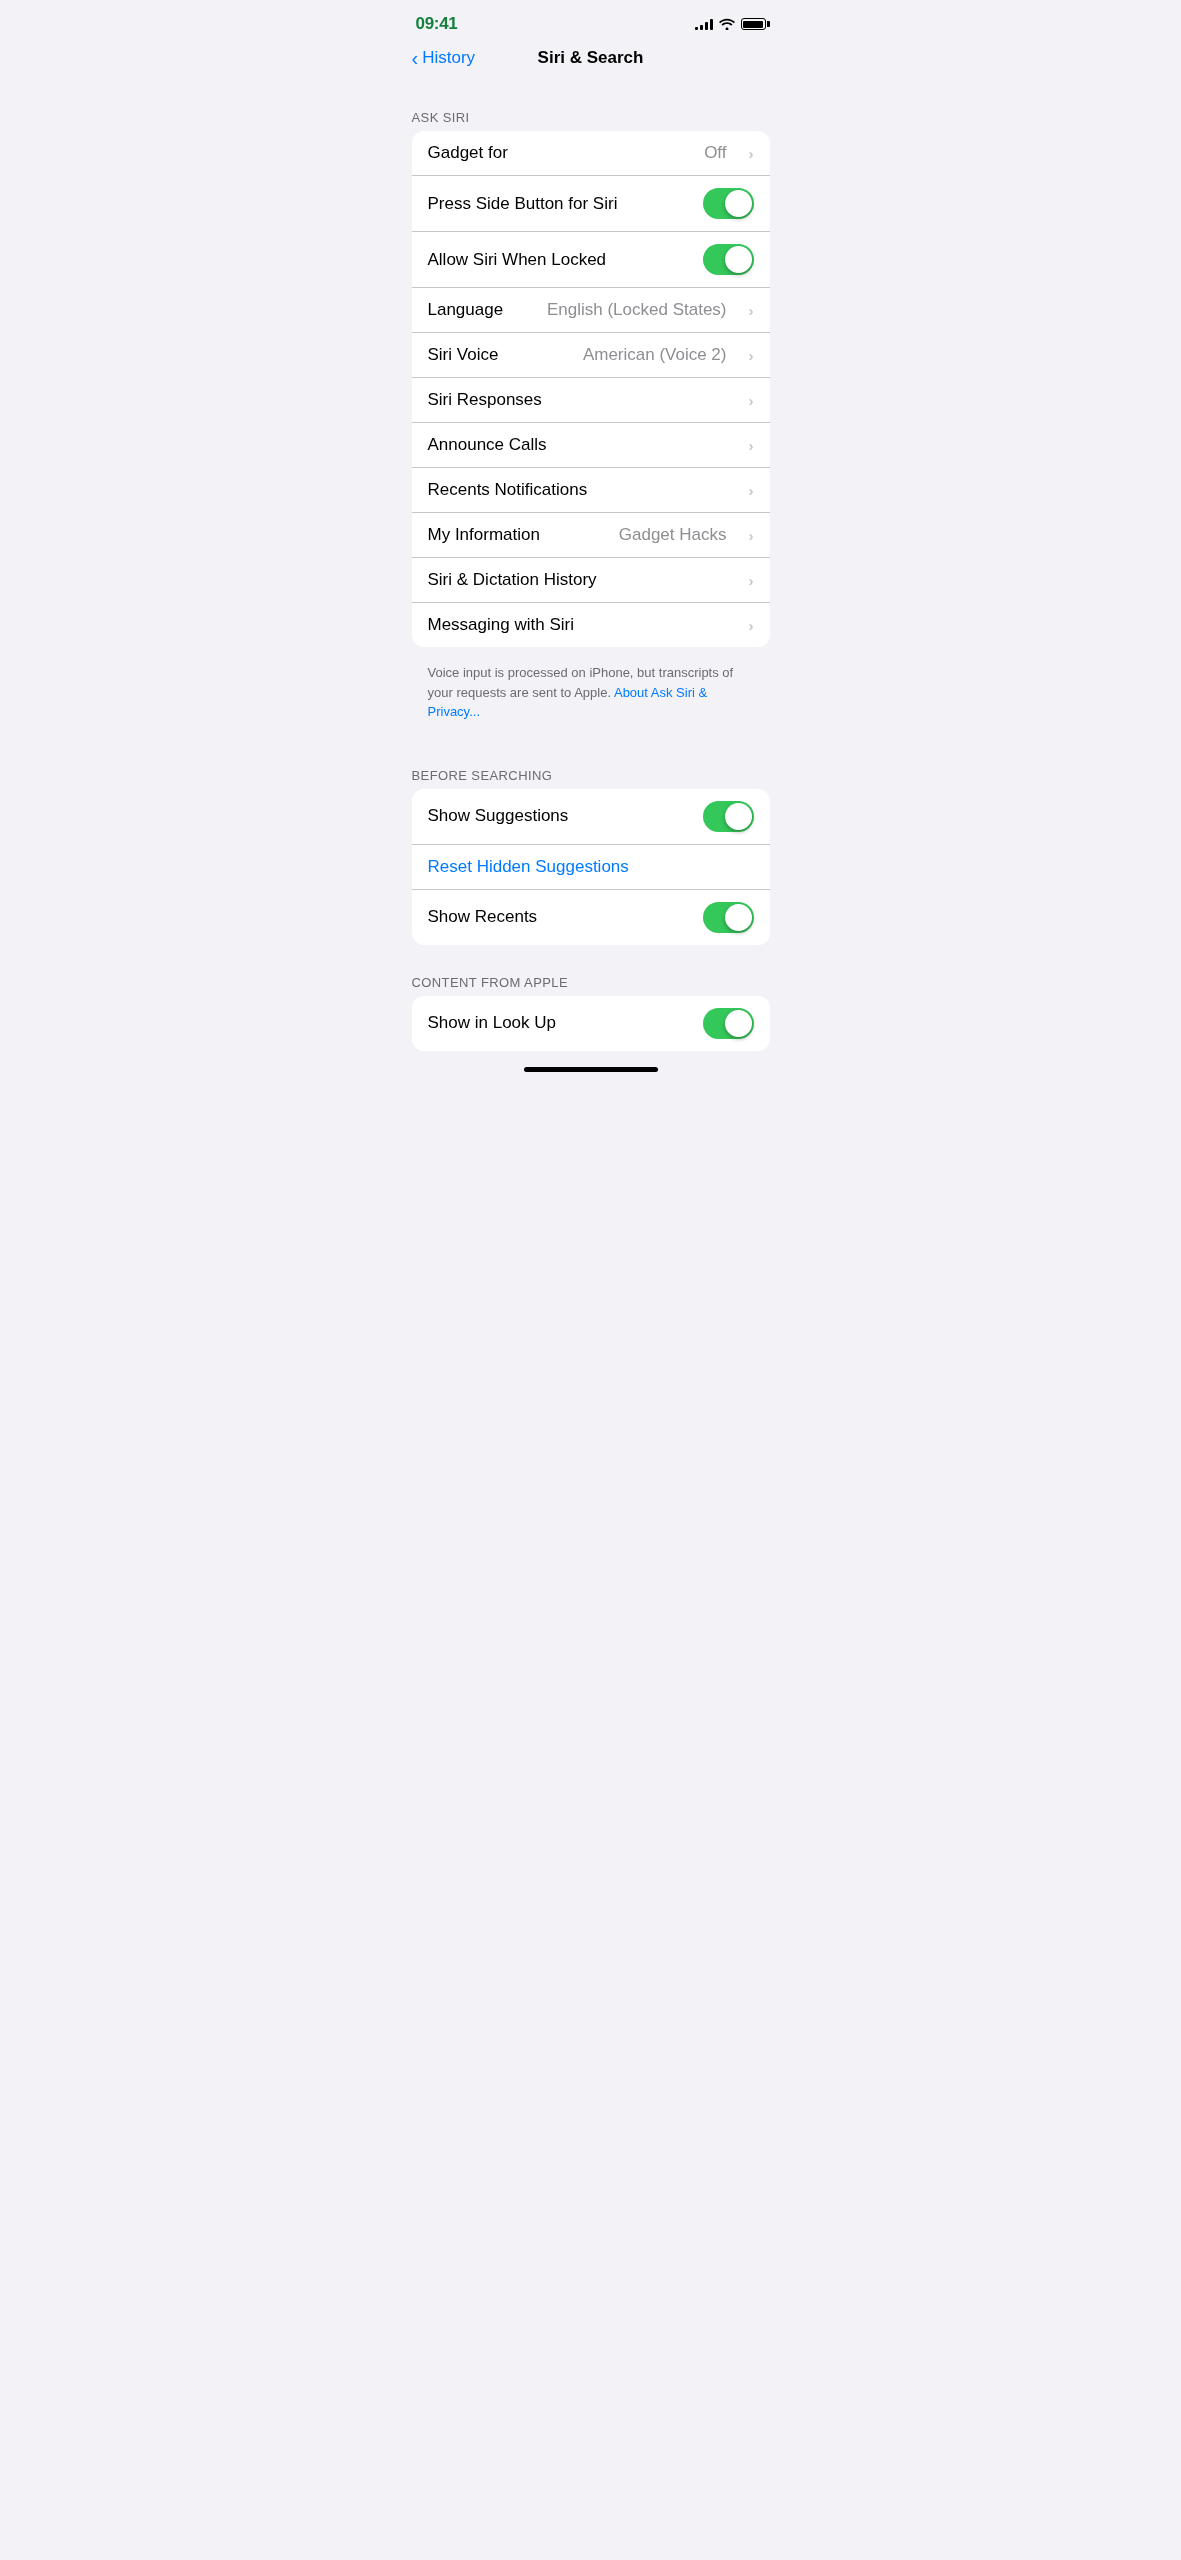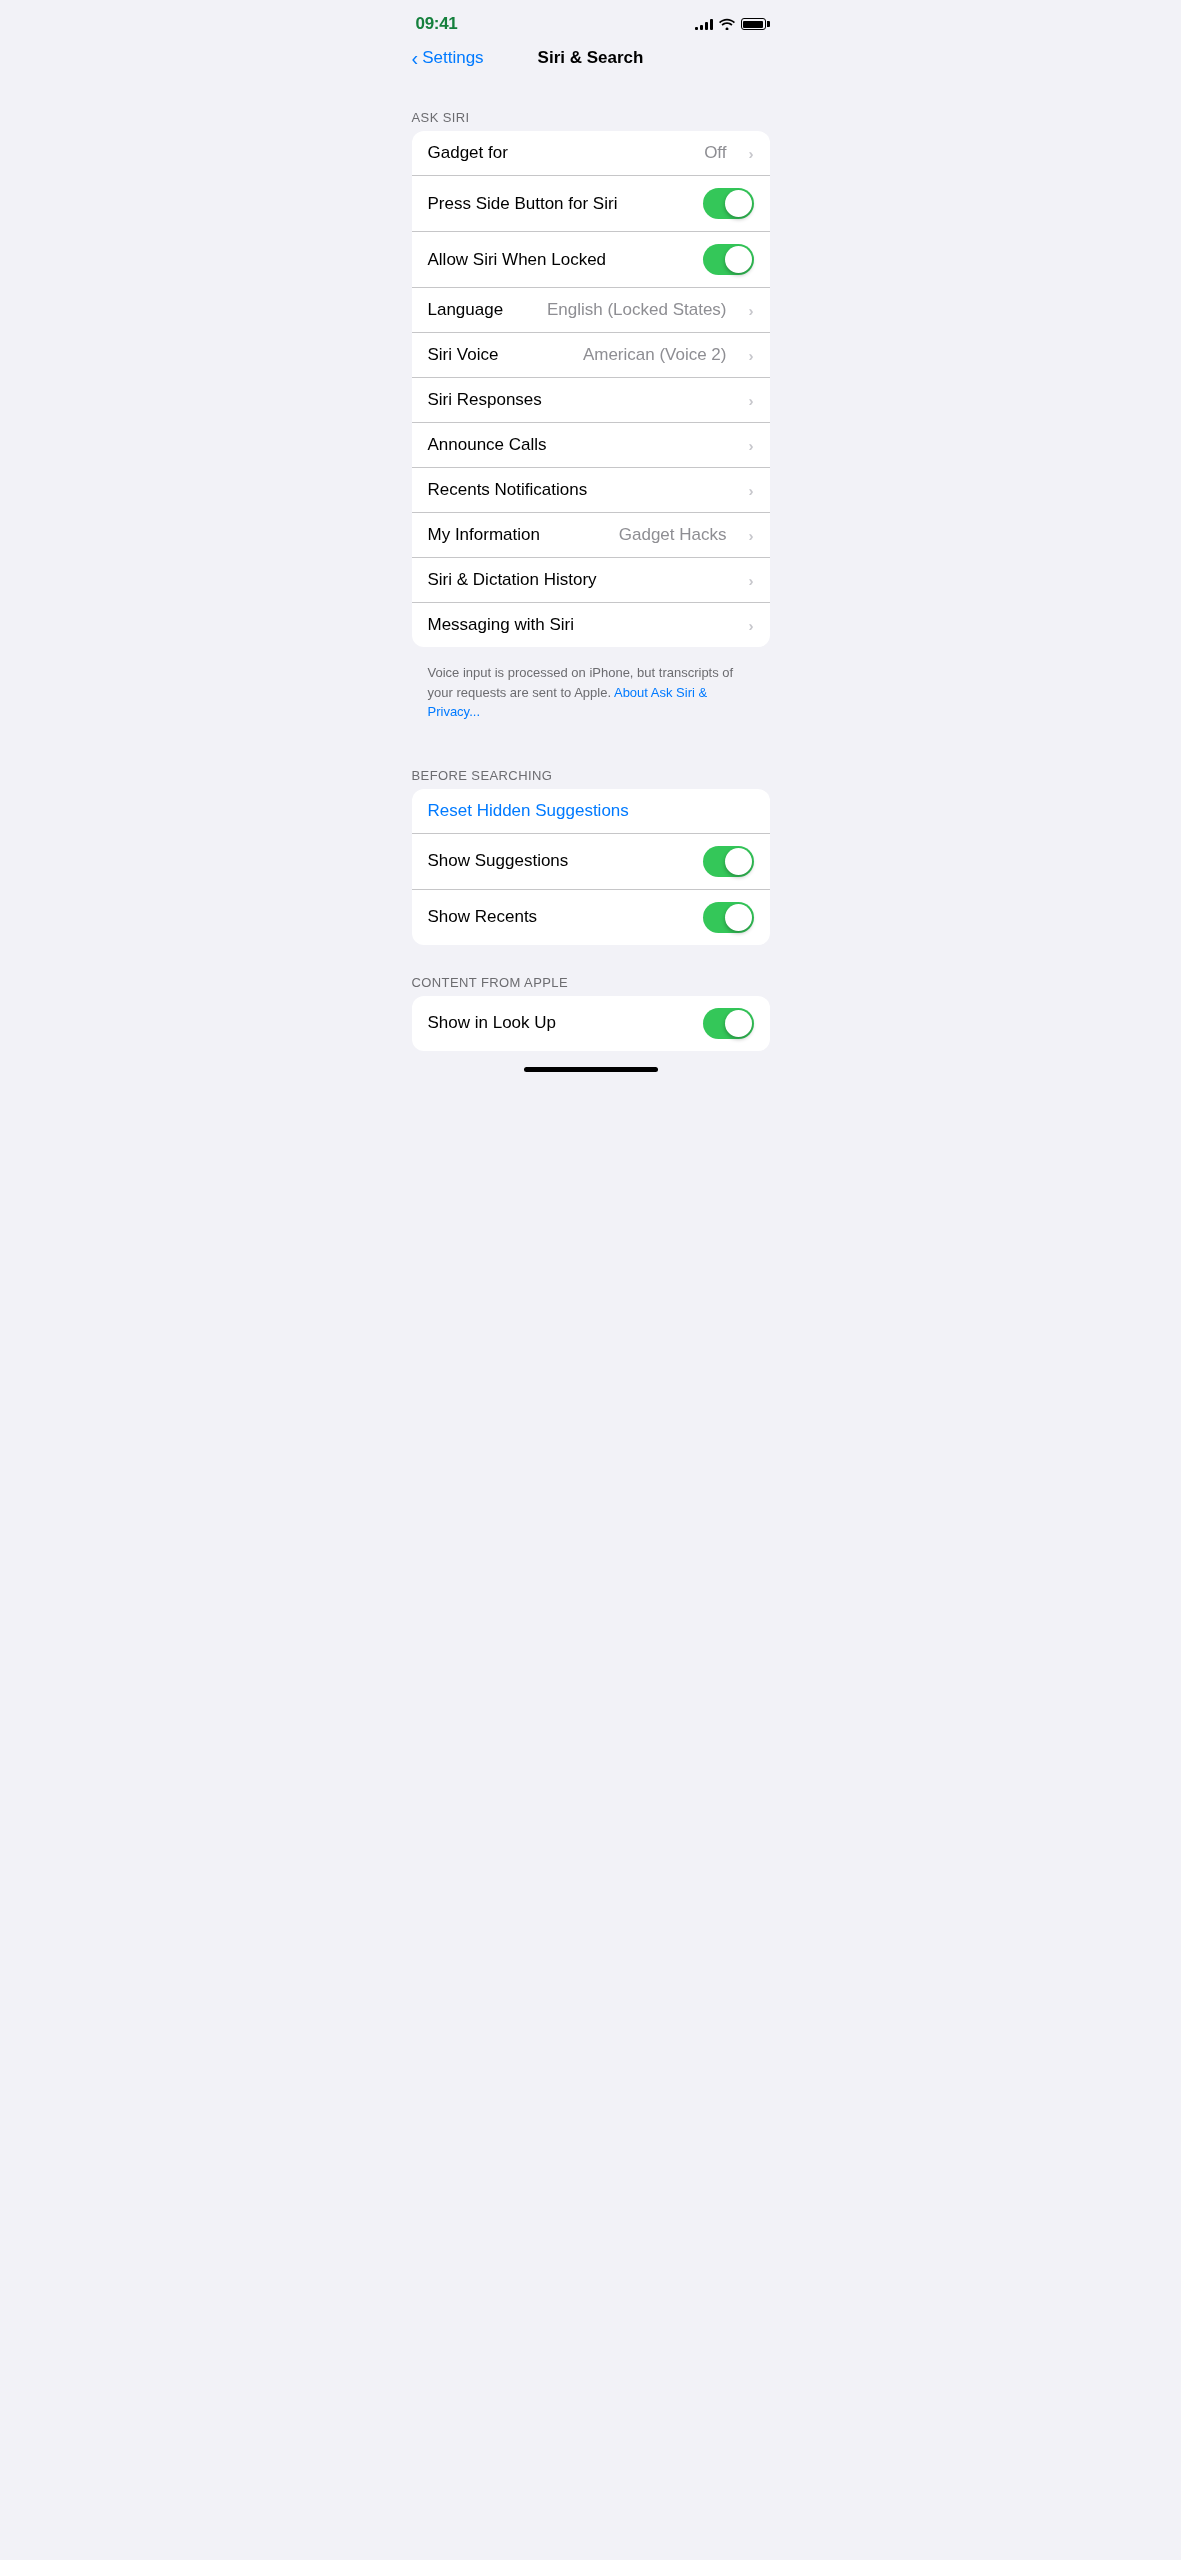--- a/index.html
+++ b/index.html
@@ -241,21 +241,21 @@
     </svg>
     <div class="battery-icon">
       <div class="battery-fill"></div>
     </div>
   </div>
 </div>
 
 <div class="nav-bar">
   <div class="nav-back">
     <span class="nav-back-chevron">‹</span>
-    <span>Settings</span>
+    <span>History</span>
   </div>
   <span class="nav-title">Siri &amp; Search</span>
 </div>
 
 <div class="section-label">ASK SIRI</div>
 <div class="settings-group">
 
   <div class="settings-row">
     <span class="row-label">Gadget for</span>
     <span class="row-value">Off</span>
@@ -323,28 +323,28 @@
 
 <div class="footer-note">
   <span>Voice input is processed on iPhone, but transcripts of your requests are sent to Apple.</span>
   <a href="#">About Ask Siri &amp; Privacy...</a>
 </div>
 
 <div class="section-label">BEFORE SEARCHING</div>
 <div class="settings-group">
 
   <div class="settings-row">
+    <span class="row-label">Show Suggestions</span>
+    <div class="toggle on">
+      <div class="toggle-knob"></div>
+    </div>
+  </div>
+
+  <div class="settings-row">
     <span class="row-label link-row">Reset Hidden Suggestions</span>
-  </div>
-
-  <div class="settings-row">
-    <span class="row-label">Show Suggestions</span>
-    <div class="toggle on">
-      <div class="toggle-knob"></div>
-    </div>
   </div>
 
   <div class="settings-row">
     <span class="row-label">Show Recents</span>
     <div class="toggle on">
       <div class="toggle-knob"></div>
     </div>
   </div>
 
 </div>

